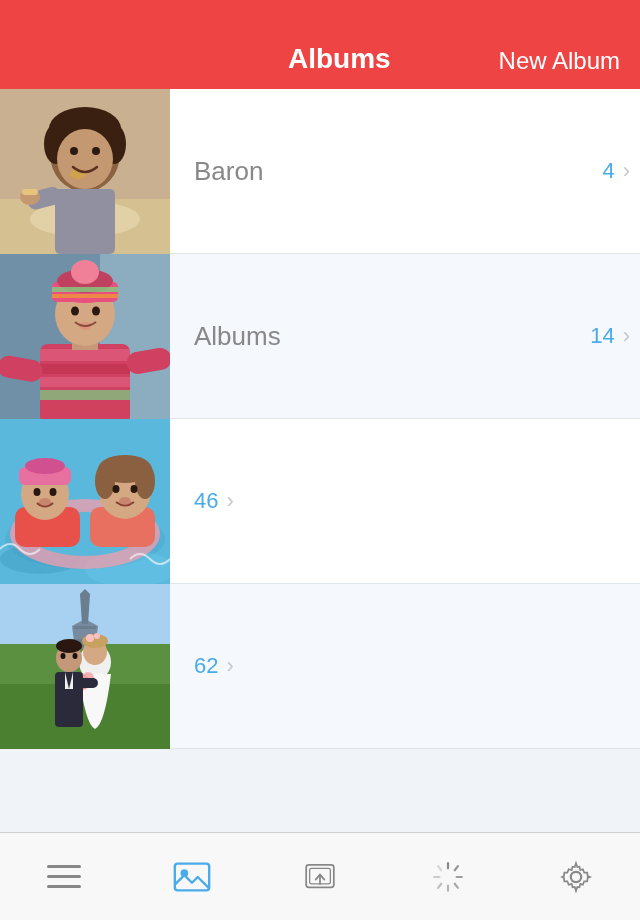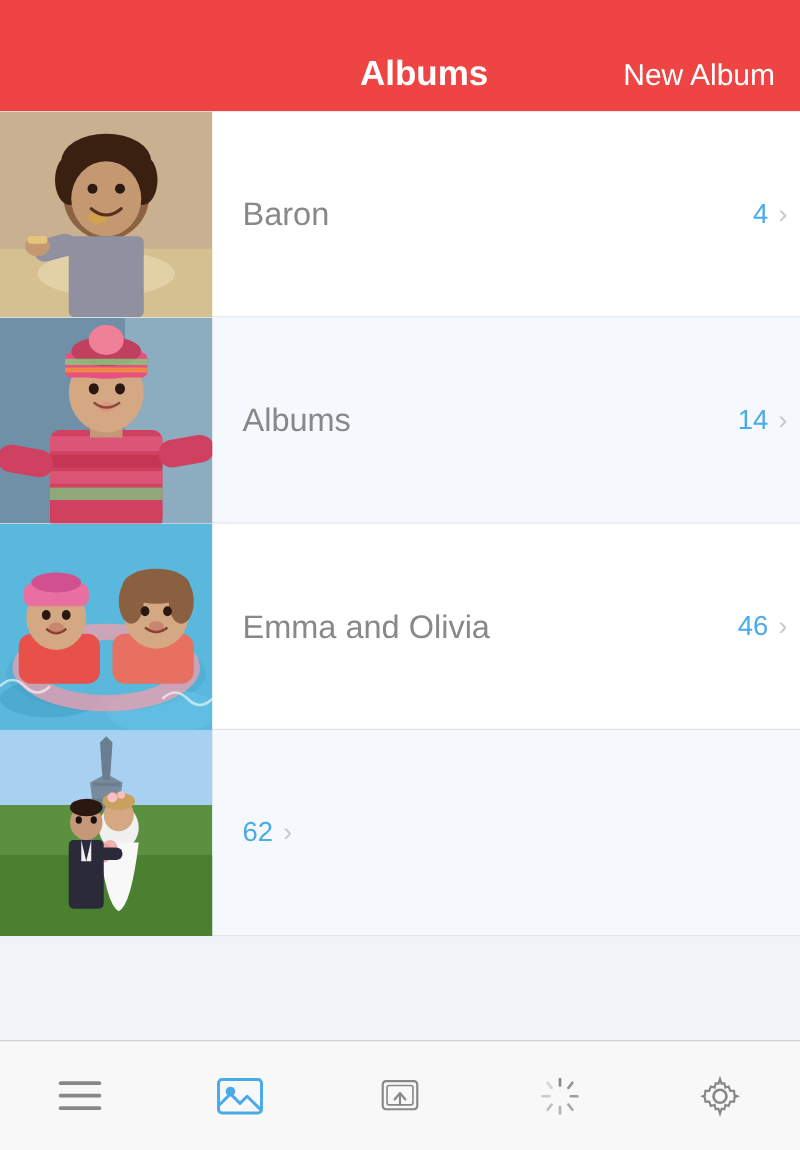--- a/index.html
+++ b/index.html
@@ -314,21 +314,20 @@
         <ellipse cx="116" cy="70" rx="3.5" ry="4" fill="#2a1810"></ellipse>
         <ellipse cx="134" cy="70" rx="3.5" ry="4" fill="#2a1810"></ellipse>
         <path d="M116 83 Q125 90 134 83" stroke="#8a4030" stroke-width="2" fill="none"></path>
         <ellipse cx="125" cy="82" rx="6" ry="4" fill="#c07060" opacity="0.6"></ellipse>
 
         <path d="M0 130 Q10 120 20 130 Q30 140 40 130" stroke="white" stroke-width="2" fill="none" opacity="0.6"></path>
         <path d="M130 140 Q140 130 150 140 Q160 150 170 140" stroke="white" stroke-width="2" fill="none" opacity="0.6"></path>
       </svg>
     </div>
     <div class="album-info">
-      <span class="album-name">Emma and Olivia</span>
       <div class="album-right">
         <span class="album-count">46</span>
         <span class="chevron">›</span>
       </div>
     </div>
   </div>
 
   <div class="album-item">
     <div class="thumb-img">
       <svg width="170" height="165" viewBox="0 0 170 165">

